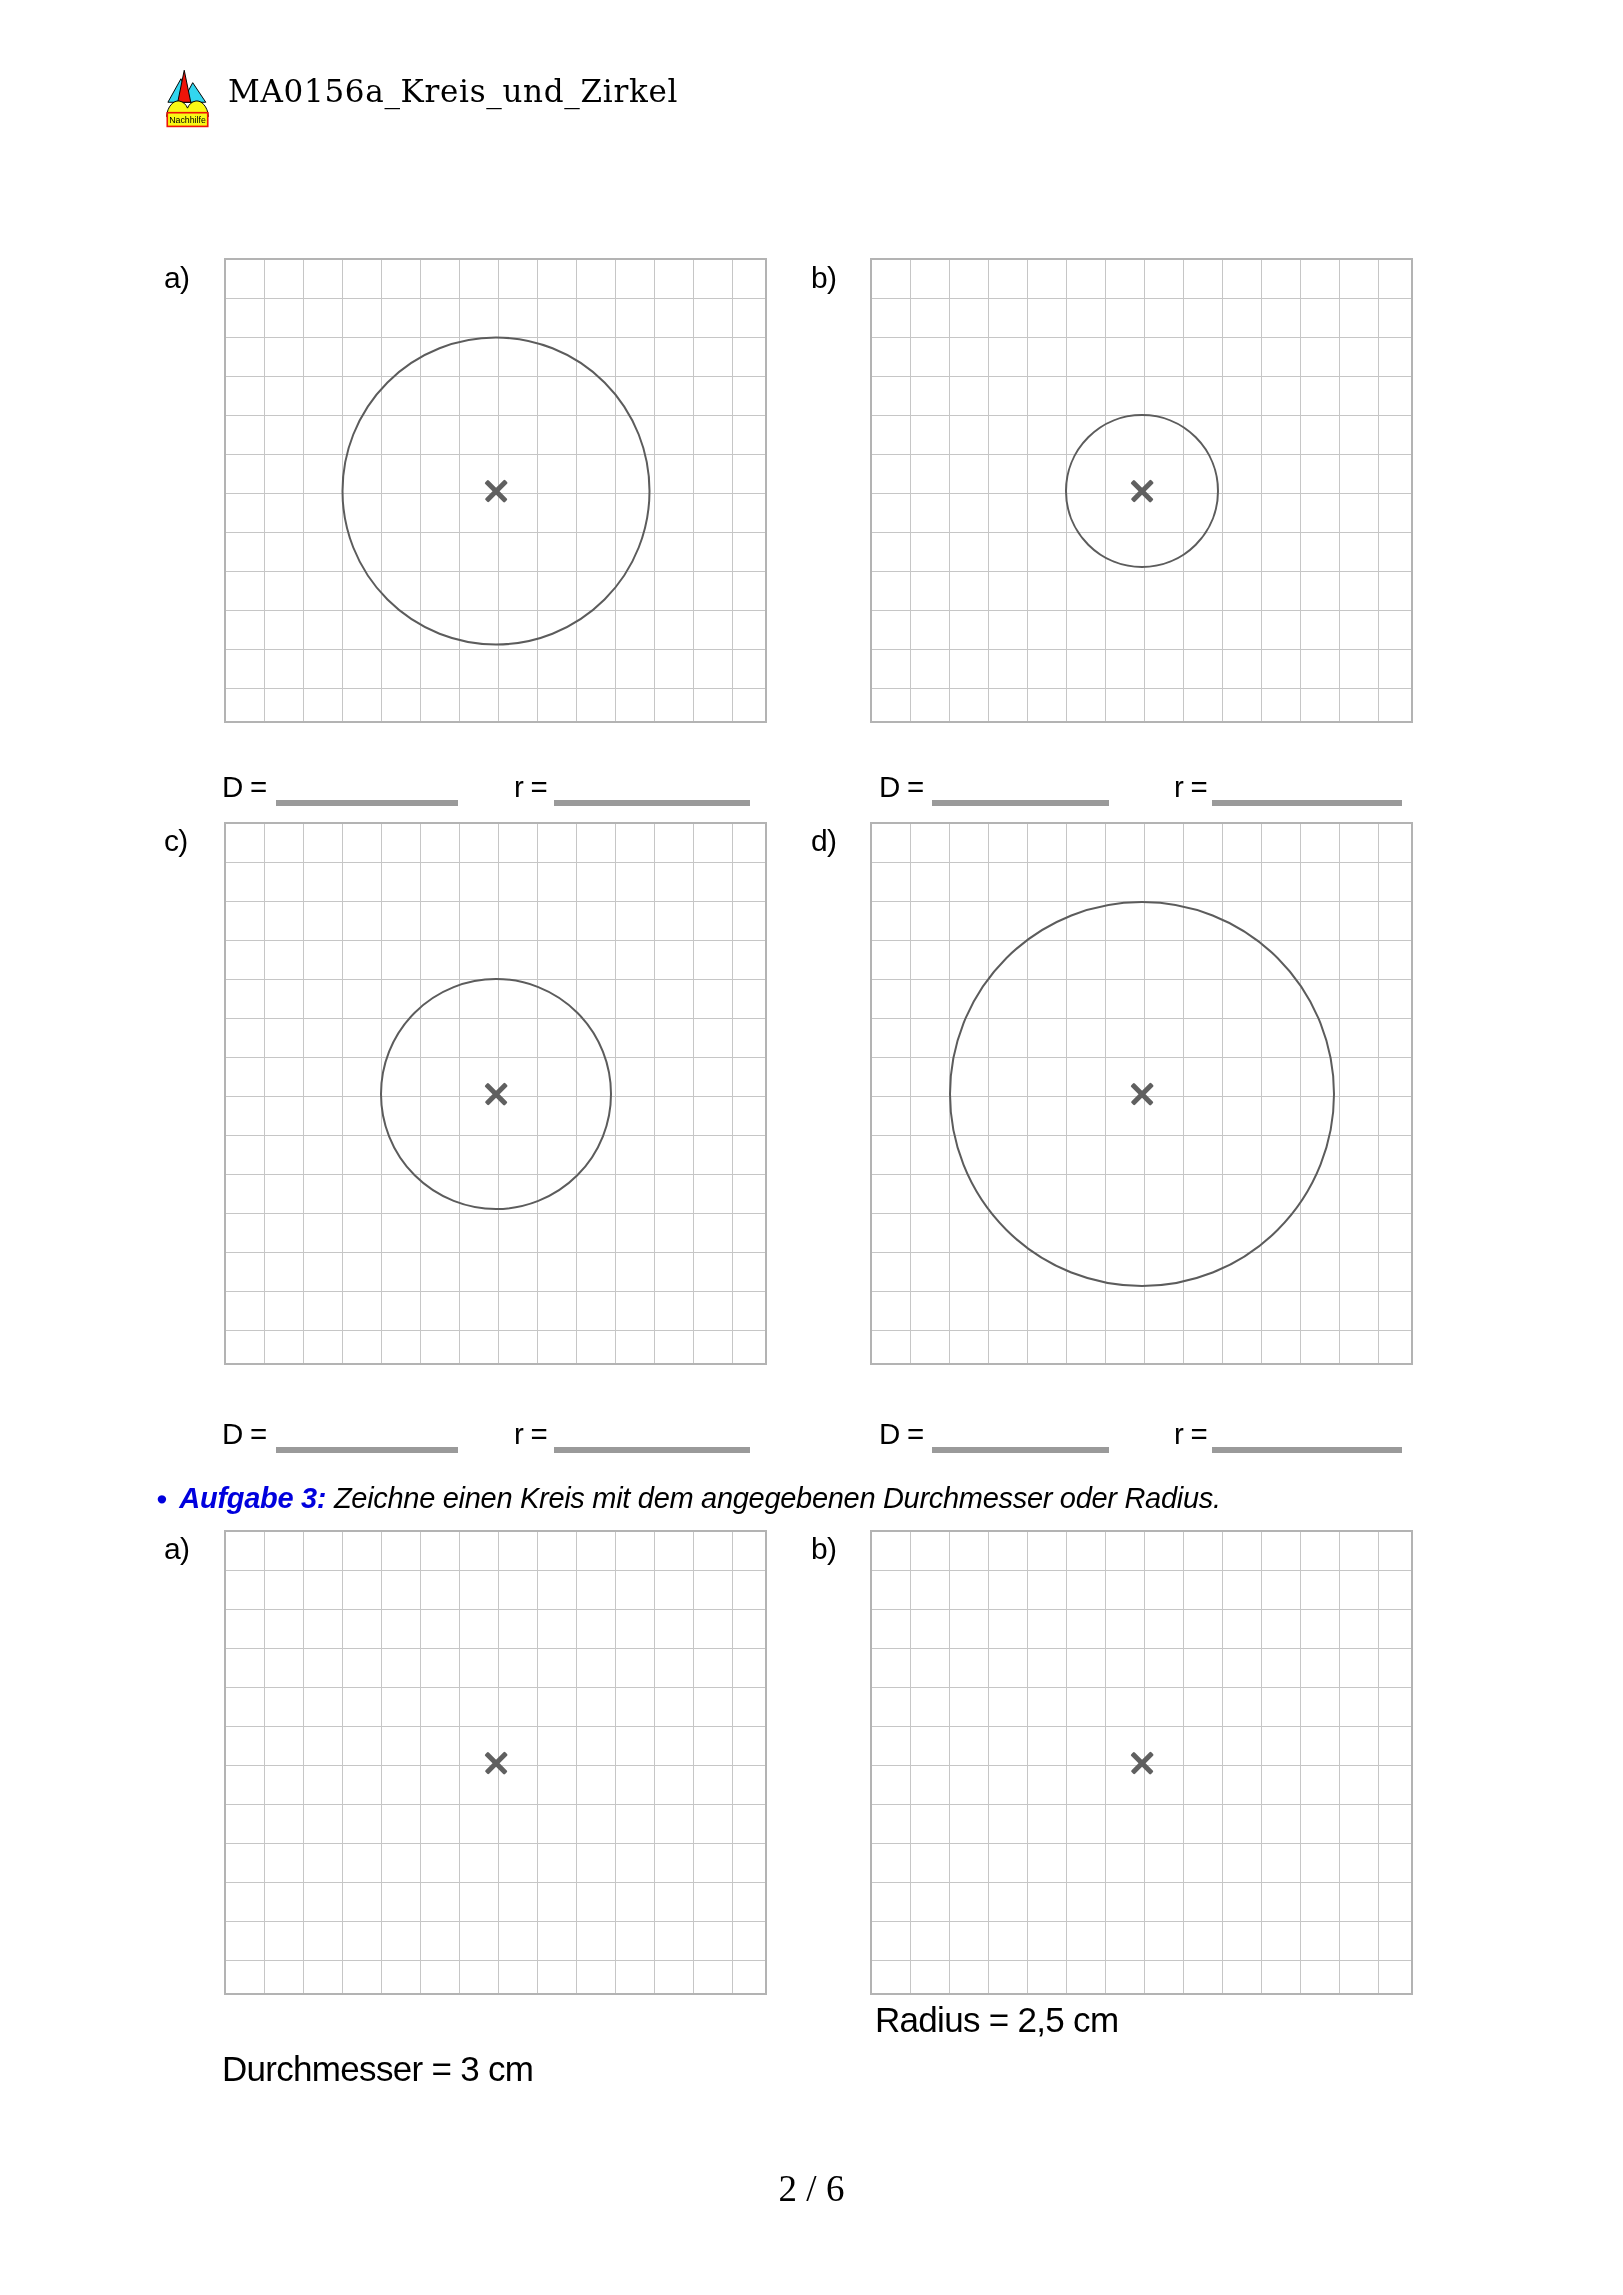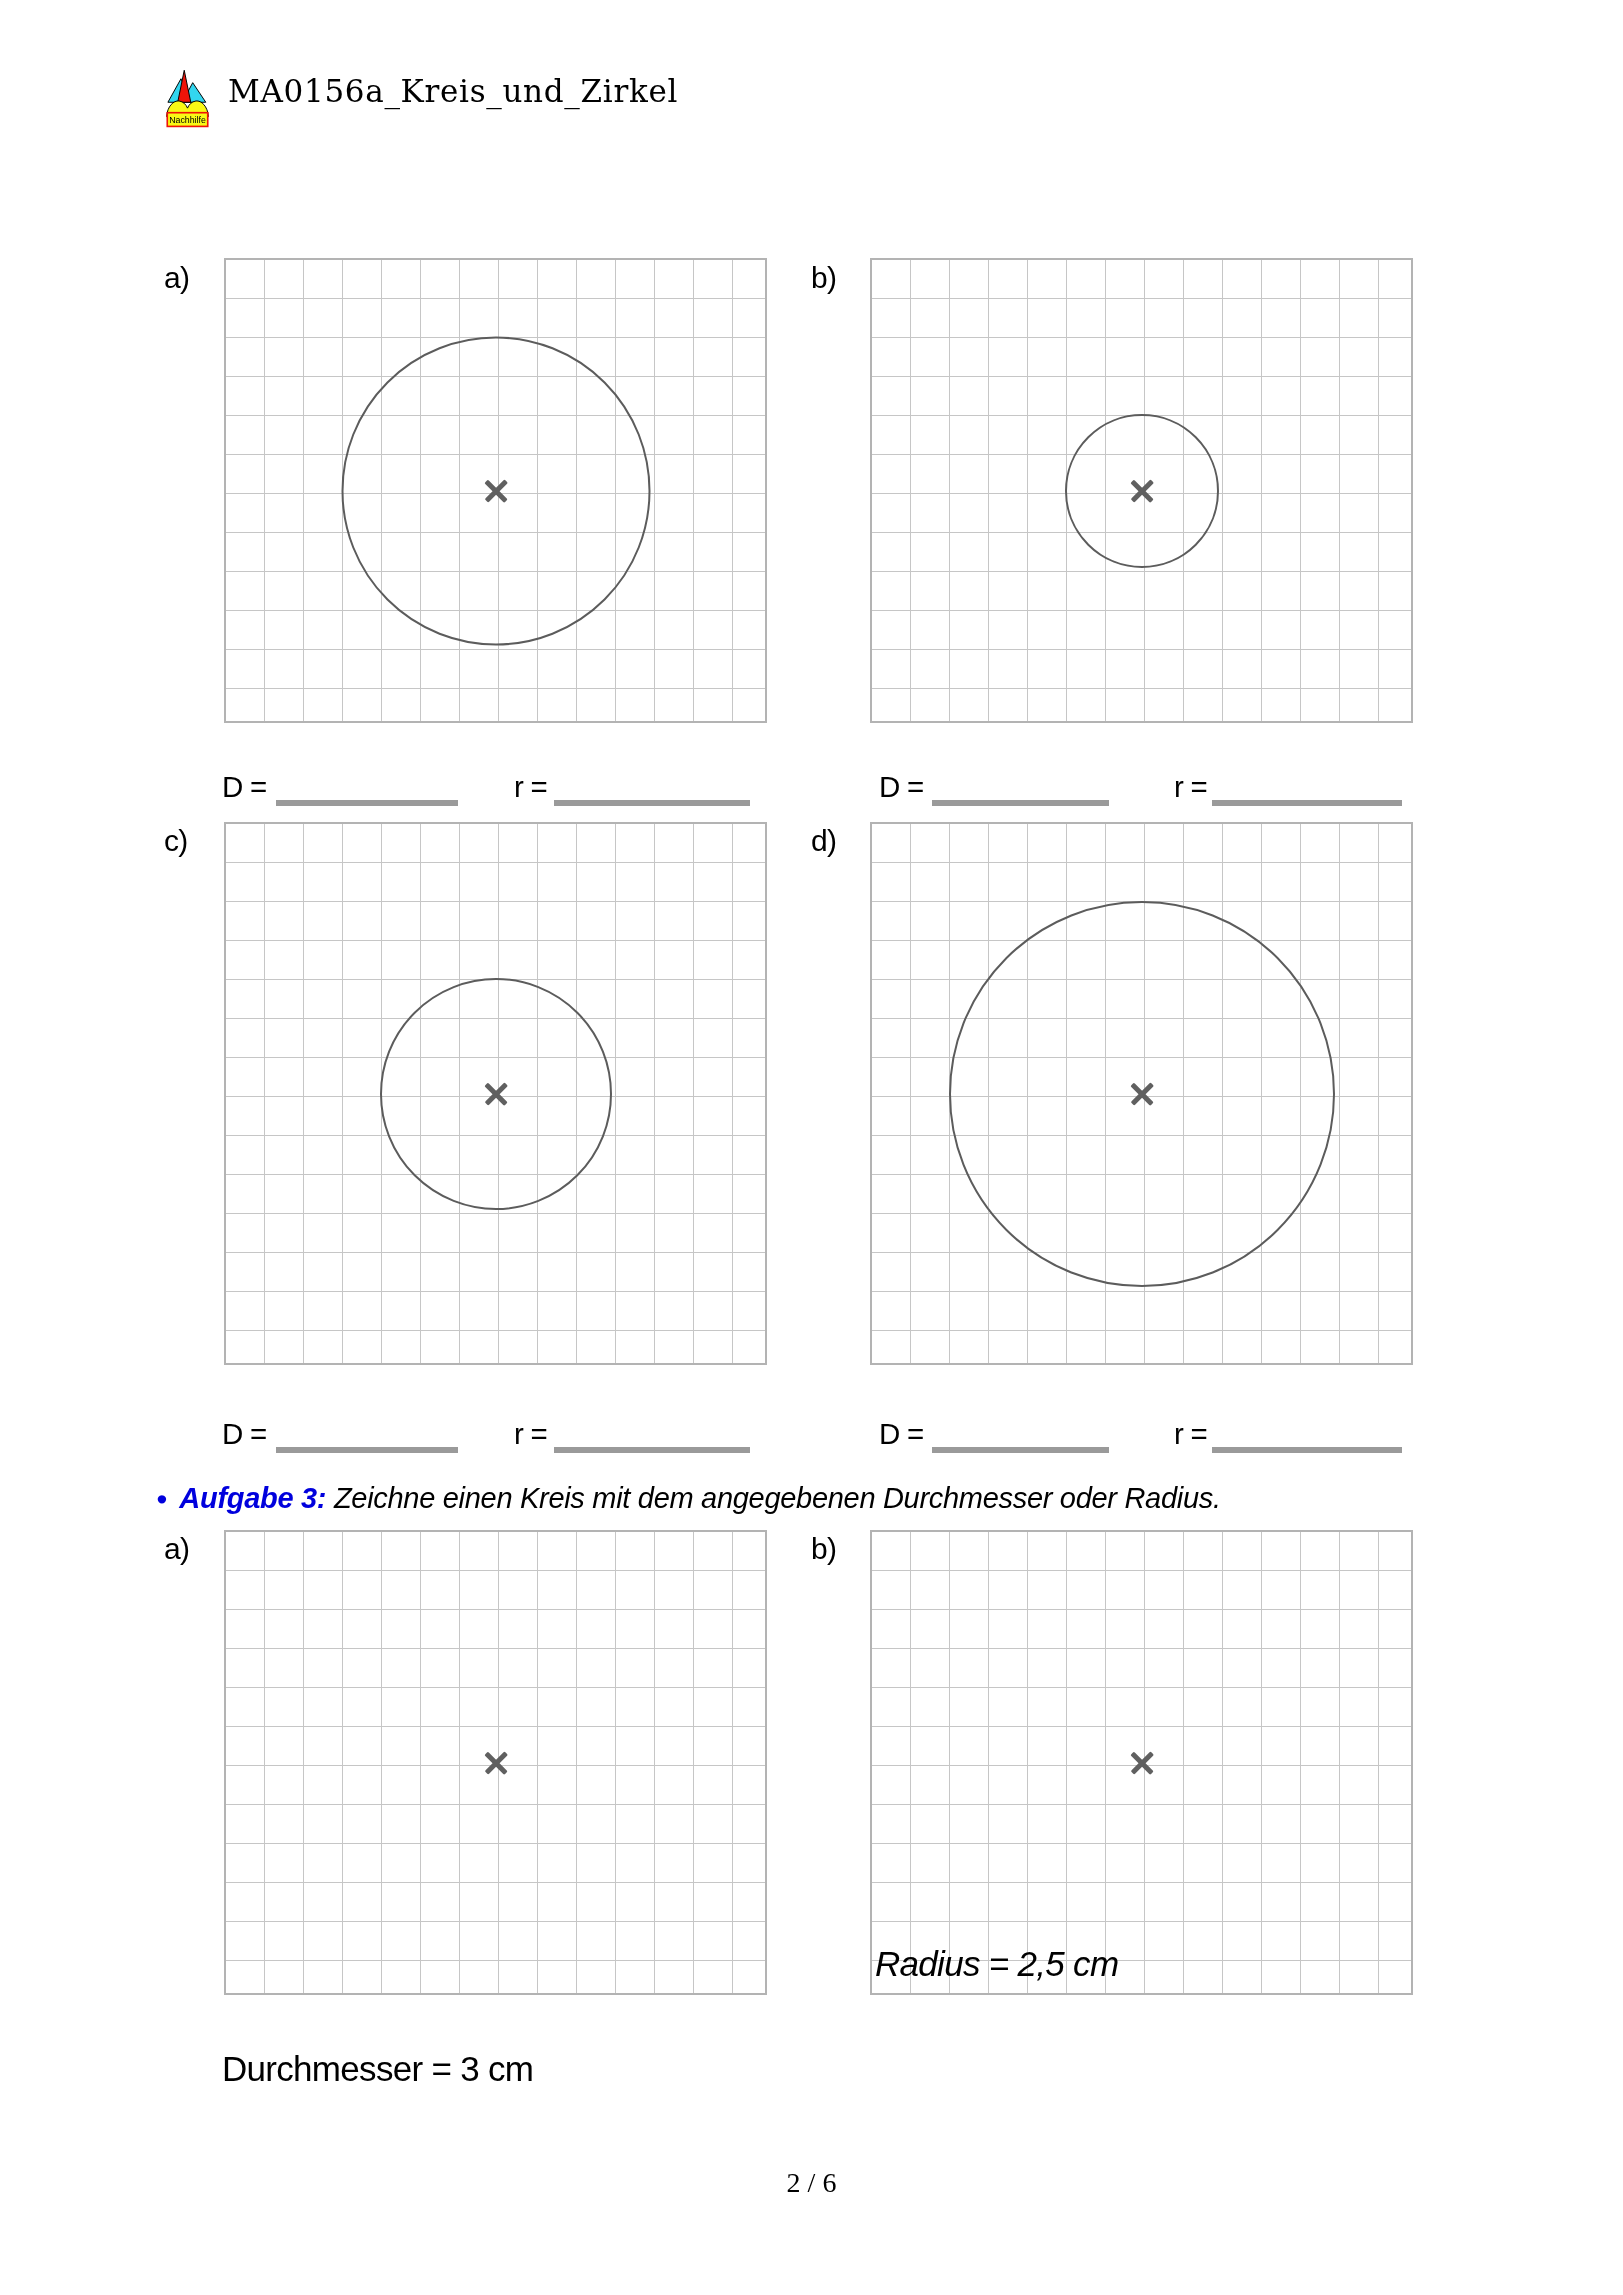--- a/index.html
+++ b/index.html
@@ -69,26 +69,26 @@
   .rowy1{top:770px;}   .rowy1l{top:800px;}
   .rowy2{top:1417px;}   .rowy2l{top:1447px;}
   .x-d1{left:222px;}    .xl-d1{left:276px;width:182px;}
   .x-r1{left:514px;}    .xl-r1{left:554px;width:196px;}
   .x-d2{left:879px;}   .xl-d2{left:932px;width:177px;}
   .x-r2{left:1174px;}   .xl-r2{left:1212px;width:190px;}
 
   
   .caption{position:absolute;font-size:35px;letter-spacing:-0.7px;}
   .cap-a{left:222px;top:2049px;}
-  .cap-b{left:875px;top:1944px;font-style:italic;}
+  .cap-b{left:875px;top:2000px;}
 
   
   .footer{
     position:absolute;left:0;right:0;top:2167px;text-align:center;
-    font-family:"Liberation Serif",serif;font-size:28px;
+    font-family:"Liberation Serif",serif;font-size:37px;
   }
 </style>
 </head>
 <body>
 
 <div class="page">
 
   <svg class="logo" viewBox="0 0 72 94" xmlns="http://www.w3.org/2000/svg">
     <polygon points="6,52 26,16 42,52" fill="#33d6ef" stroke="#000" stroke-width="1.5"></polygon>
     <polygon points="44,22 64,52 28,52" fill="#33d6ef" stroke="#000" stroke-width="1.5"></polygon>

